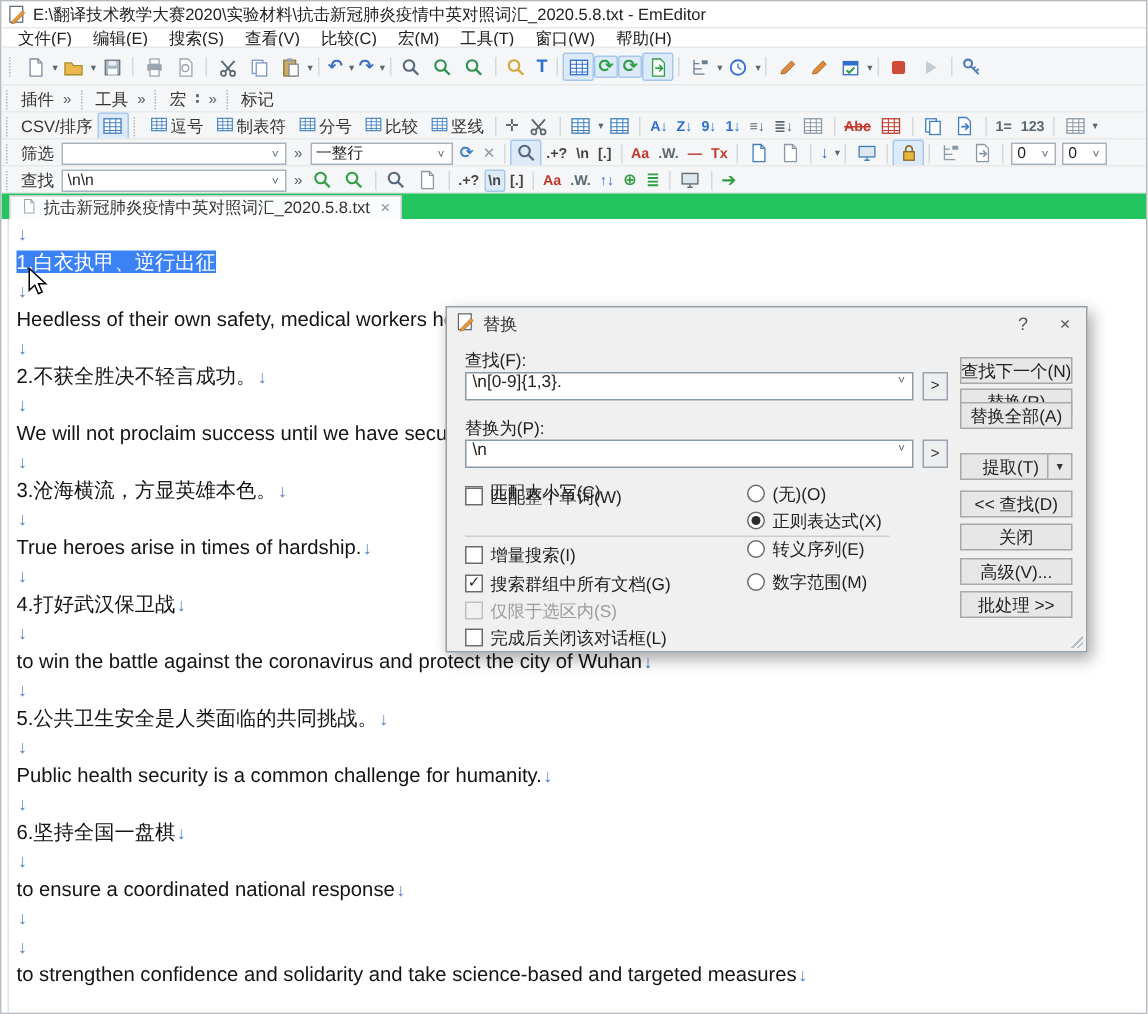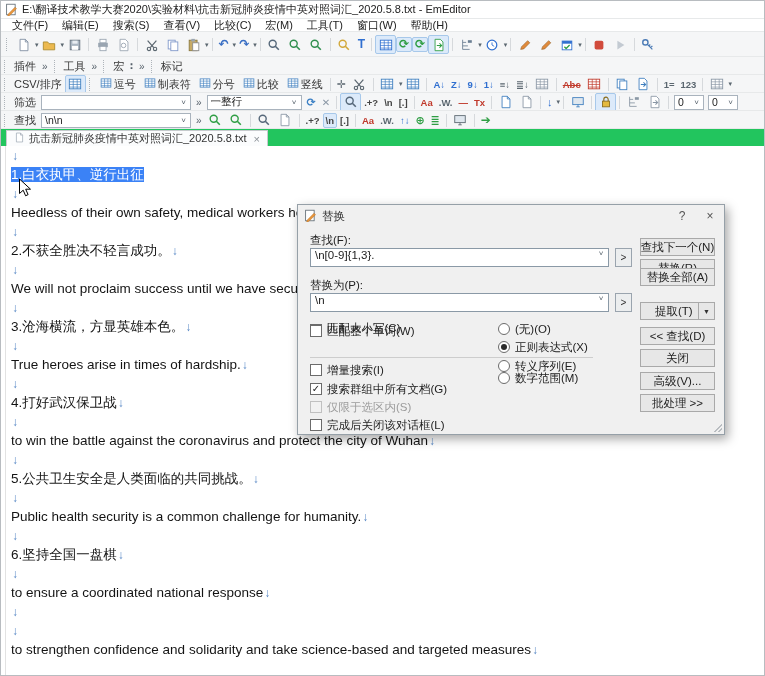--- a/index.html
+++ b/index.html
@@ -622,21 +622,21 @@
       <div class="rad" style="top: 135px;">
         <span class="rbx">
           <span class="rdot"></span>
         </span>
         <span>正则表达式(X)</span>
       </div>
       <div class="rad" style="top: 154px;">
         <span class="rbx"></span>
         <span>转义序列(E)</span>
       </div>
-      <div class="rad" style="top: 166px;">
+      <div class="rad" style="top: 176px;">
         <span class="rbx"></span>
         <span>数字范围(M)</span>
       </div>
     </div>
   <div id="dlg-buttons">
       <div class="dbtn" style="top: 33px;">
         <span>查找下一个(N)</span>
       </div>
       <div class="dbtn" style="top: 54px;">
         <span>替换(R)</span>

